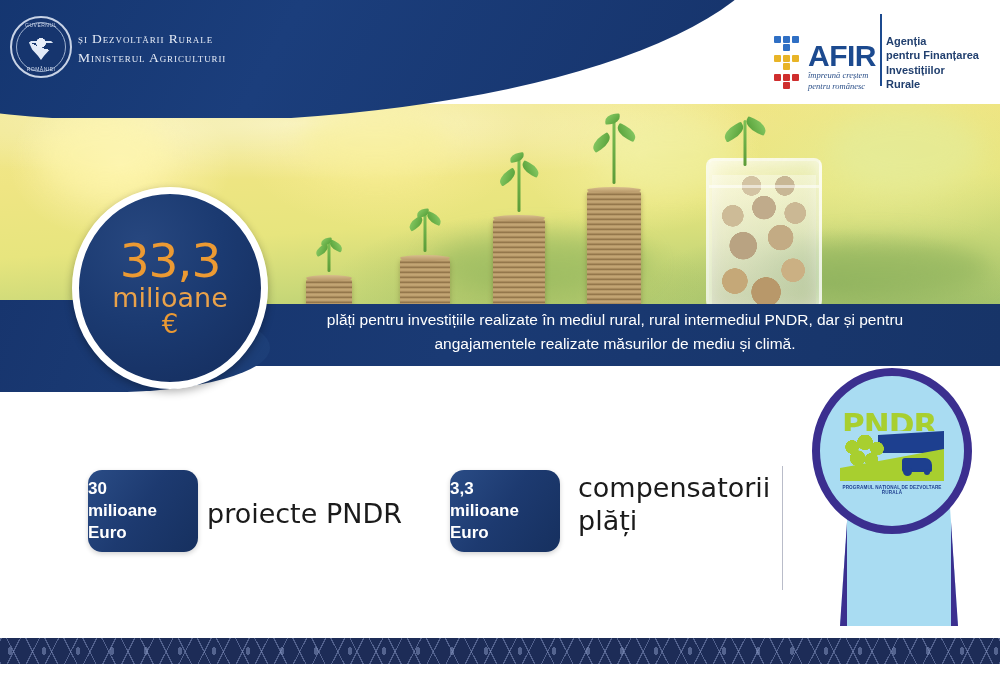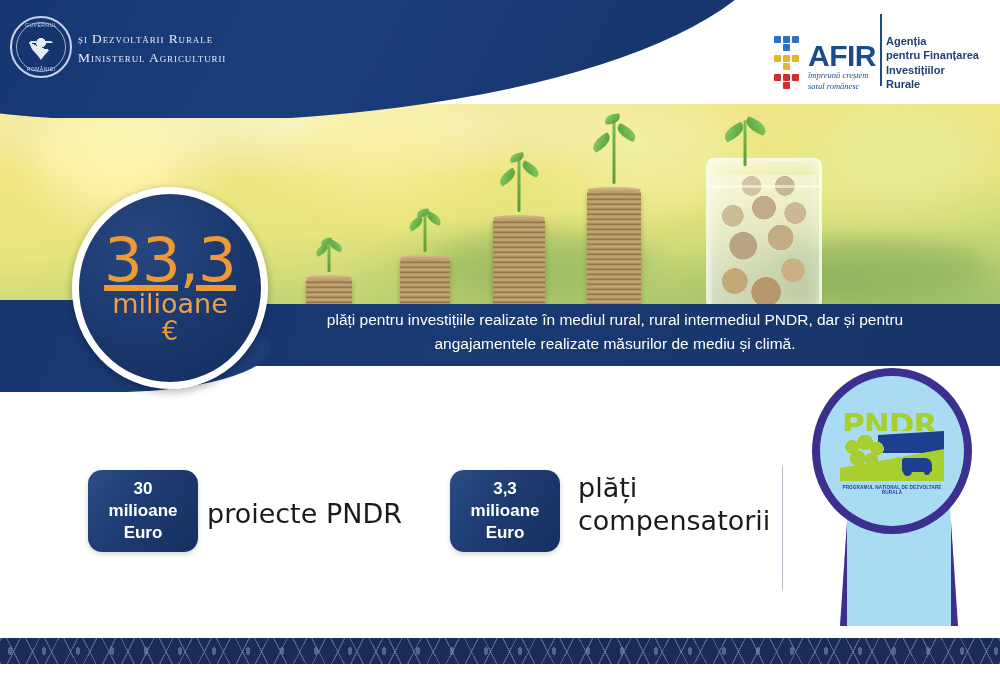--- a/index.html
+++ b/index.html
@@ -85,22 +85,22 @@
   .afir-bar{width:2px;align-self:stretch;margin:6px 4px;background:#1c4a8f;}
   .afir-right{font-size:11px;color:#22406f;font-weight:bold;line-height:1.32;}
 
   
   .big-wedge{position:absolute;left:-60px;top:300px;width:330px;height:92px;border-radius:0 52% 48% 0;
     background:linear-gradient(110deg,#16336c,#1d3f78);}
   .big-circle{position:absolute;left:72px;top:187px;width:182px;height:188px;border-radius:50%;
     background:radial-gradient(circle at 34% 26%, #27477f 0%, #1b3a71 45%, #142c5c 100%);
     border:7px solid #ffffff;box-shadow:0 3px 9px rgba(0,0,0,.30);
     display:flex;flex-direction:column;align-items:center;justify-content:center;}
-  .big-circle .num{font-size:61px;color:#ec9a33;font-weight:400;line-height:.92;letter-spacing:-1px;
-    font-family:"DejaVu Sans",sans-serif;text-decoration:underline;}
+  .big-circle .num{font-size:47px;color:#ec9a33;font-weight:400;line-height:.92;letter-spacing:-1px;
+    font-family:"DejaVu Sans",sans-serif;}
   .big-circle .mil{font-size:27px;color:#eaa24a;line-height:1.05;margin-top:2px;font-family:"DejaVu Sans",sans-serif;}
   .big-circle .eur{font-size:26px;color:#ec9a33;line-height:1;margin-top:-1px;font-family:"DejaVu Sans",sans-serif;}
 
   
   .caption-band{position:absolute;left:0;top:304px;width:1000px;height:62px;
     background:linear-gradient(100deg,#15336b 0%,#1a3a74 45%,#173468 100%);}
   .caption-txt{position:absolute;left:250px;top:308px;width:730px;text-align:center;color:#ffffff;
     font-size:15.5px;line-height:1.55;font-family:"Liberation Sans",sans-serif;}
 
   
@@ -129,21 +129,21 @@
   .pndr-logo .tractor{position:absolute;right:12px;bottom:9px;width:30px;height:14px;background:#1d3f8f;border-radius:3px 7px 2px 2px;}
   .pndr-logo .tractor:before{content:"";position:absolute;left:1px;bottom:-4px;width:9px;height:9px;border-radius:50%;background:#1d3f8f;}
   .pndr-logo .tractor:after{content:"";position:absolute;right:2px;bottom:-3px;width:6px;height:6px;border-radius:50%;background:#1d3f8f;}
   .pndr-logo .cap{position:absolute;left:2px;bottom:-2px;width:108px;text-align:center;font-size:4.6px;color:#1d3f8f;
     font-weight:bold;letter-spacing:.15px;}
 
   
   .pill{position:absolute;border-radius:14px;color:#fff;text-align:center;
     background:linear-gradient(125deg,#2a4c86 0%,#1d3a70 48%,#16305f 100%);
     box-shadow:0 2px 5px rgba(0,0,0,.18);display:flex;flex-direction:column;
-    align-items:center;justify-content:center;line-height:1.28;}
+    align-items:flex-start;justify-content:center;line-height:1.28;}
   .pill .l1{font-size:17px;font-weight:bold;}
   .pill .l2{font-size:17px;font-weight:bold;}
   .pill .l3{font-size:17px;font-weight:bold;}
   .stat-label{position:absolute;color:#1b1b1b;font-size:27px;line-height:1.22;font-family:"DejaVu Sans",sans-serif;}
   .divider{position:absolute;left:782px;top:466px;width:1px;height:124px;background:#b9bcc9;}
 
   
   .bottom-band{position:absolute;left:0;bottom:24px;width:1000px;height:26px;background:#1d2c57;overflow:hidden;}
   .bottom-band .motif{position:absolute;inset:0;
     background-image:
@@ -253,21 +253,21 @@
       <div class="wheat" style="top:38px;">
         <i style="left:0;top:0;background:#cf2e2e;"></i>
           <i style="left:9px;top:0;background:#cf2e2e;"></i>
         <i style="left:18px;top:0;background:#cf2e2e;"></i>
           <i style="left:9px;top:8px;background:#cf2e2e;"></i>
       </div>
     </div>
     <div class="afir-word">
       <div class="big">AFIR</div>
       <div class="tag">împreună creștem</div>
-      <div class="tag">satul românesc</div>
+      <div class="tag">pentru românesc</div>
     </div>
     <div class="afir-bar"></div>
     <div class="afir-right">
       <div>Agenția</div>
       <div>pentru Finanțarea</div>
       <div>Investițiilor</div>
       <div>Rurale</div>
     </div>
   </div>
 
@@ -292,22 +292,22 @@
   <div class="stat-label" style="left:207px;top:498px;">
     <div>proiecte PNDR</div>
   </div>
 
   <div class="pill" style="left:450px;top:470px;width:110px;height:82px;">
     <div class="l1">3,3</div>
     <div class="l2">milioane</div>
     <div class="l3">Euro</div>
   </div>
   <div class="stat-label" style="left:578px;top:472px;">
+    <div>compensatorii</div>
     <div>plăți</div>
-    <div>compensatorii</div>
   </div>
 
   <div class="divider"></div>
 
   <div class="pndr-wrap">
     <div class="pndr-handle"></div>
     <div class="pndr-circle">
       <div class="pndr-logo">
         <div class="word">PNDR</div>
         <div class="scene">

